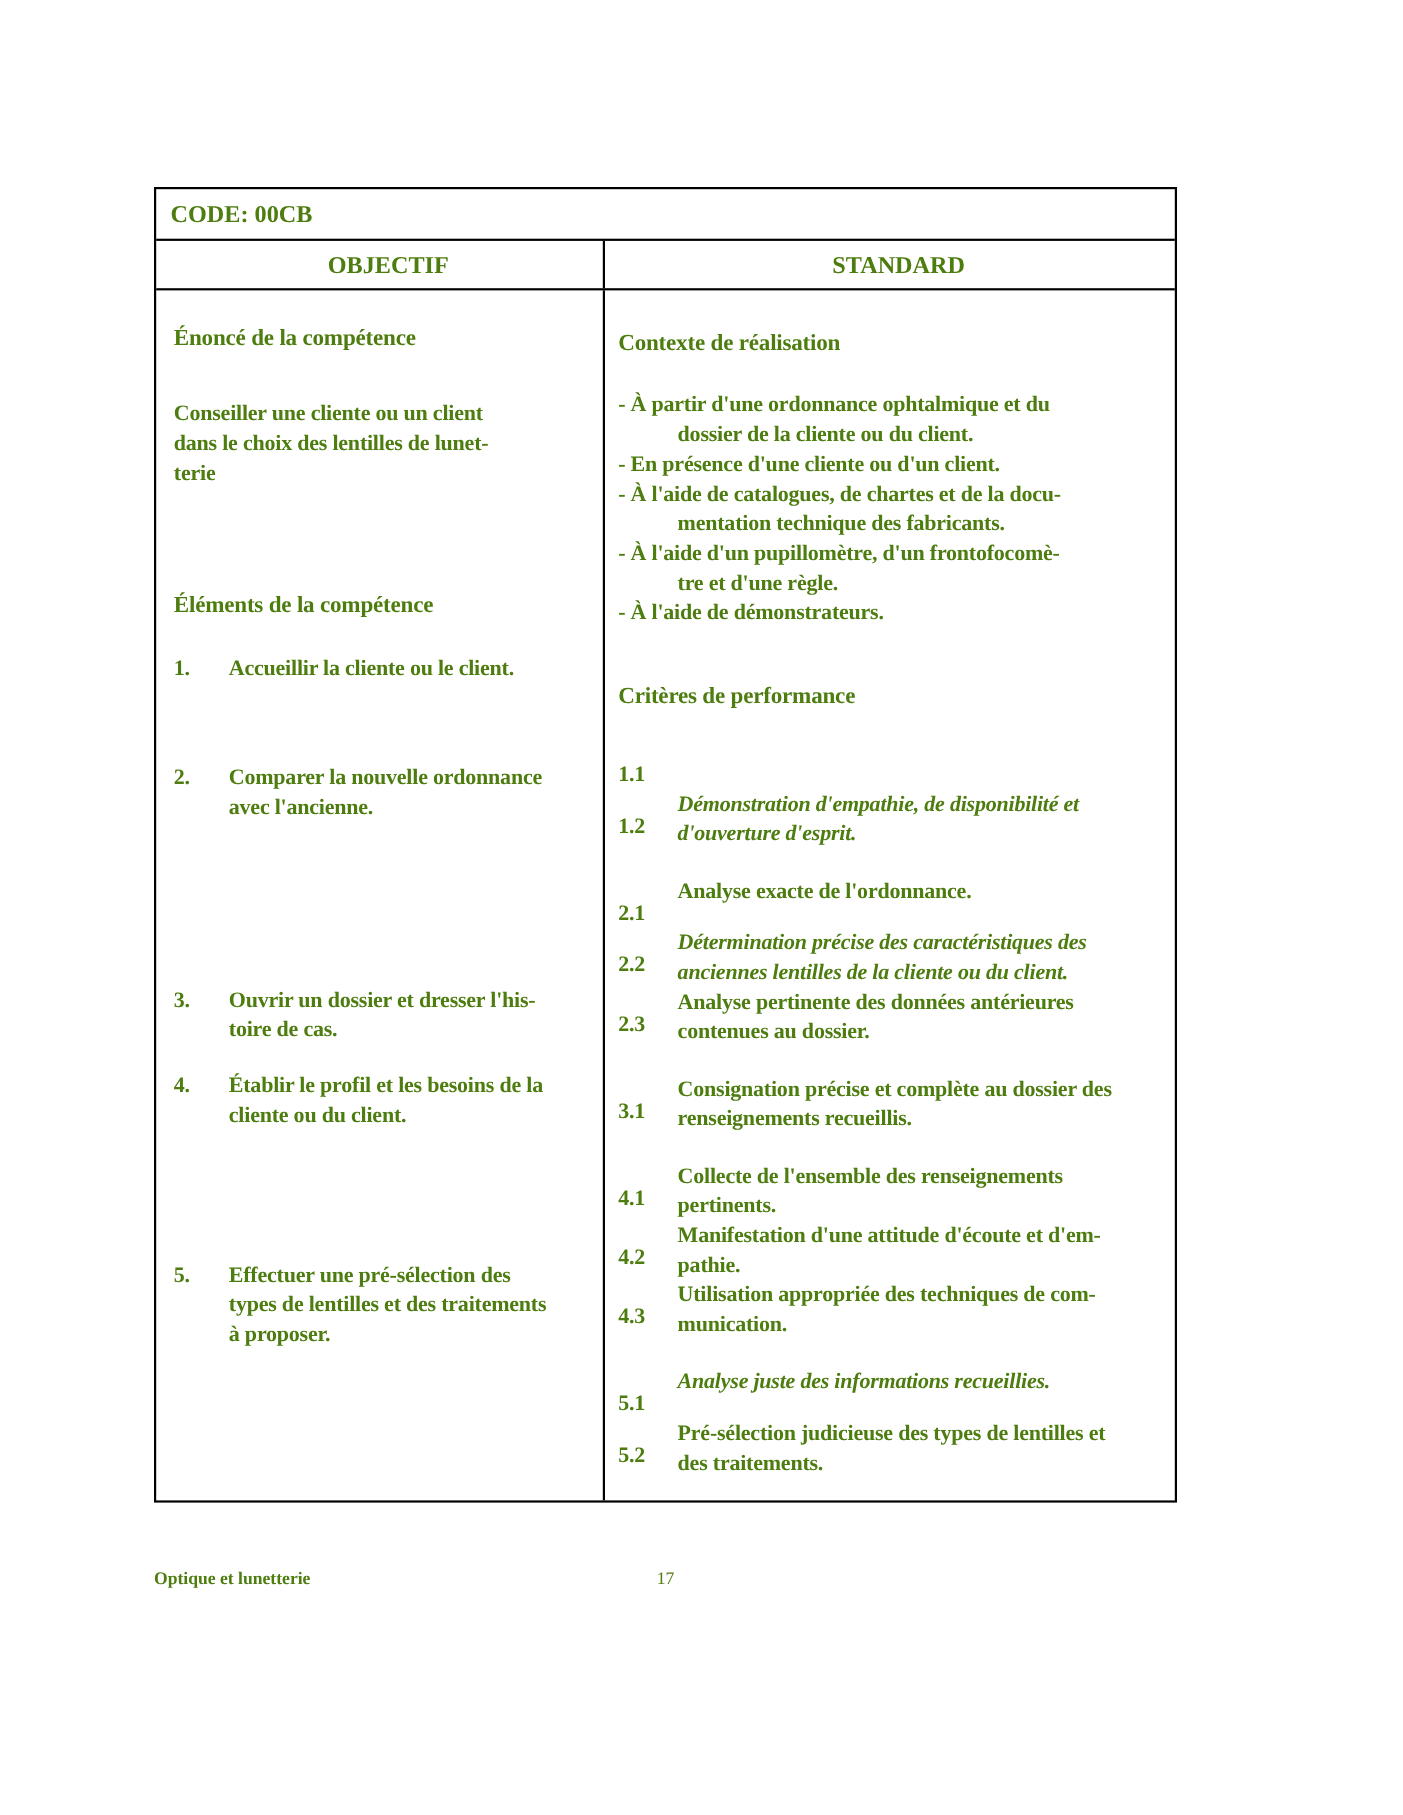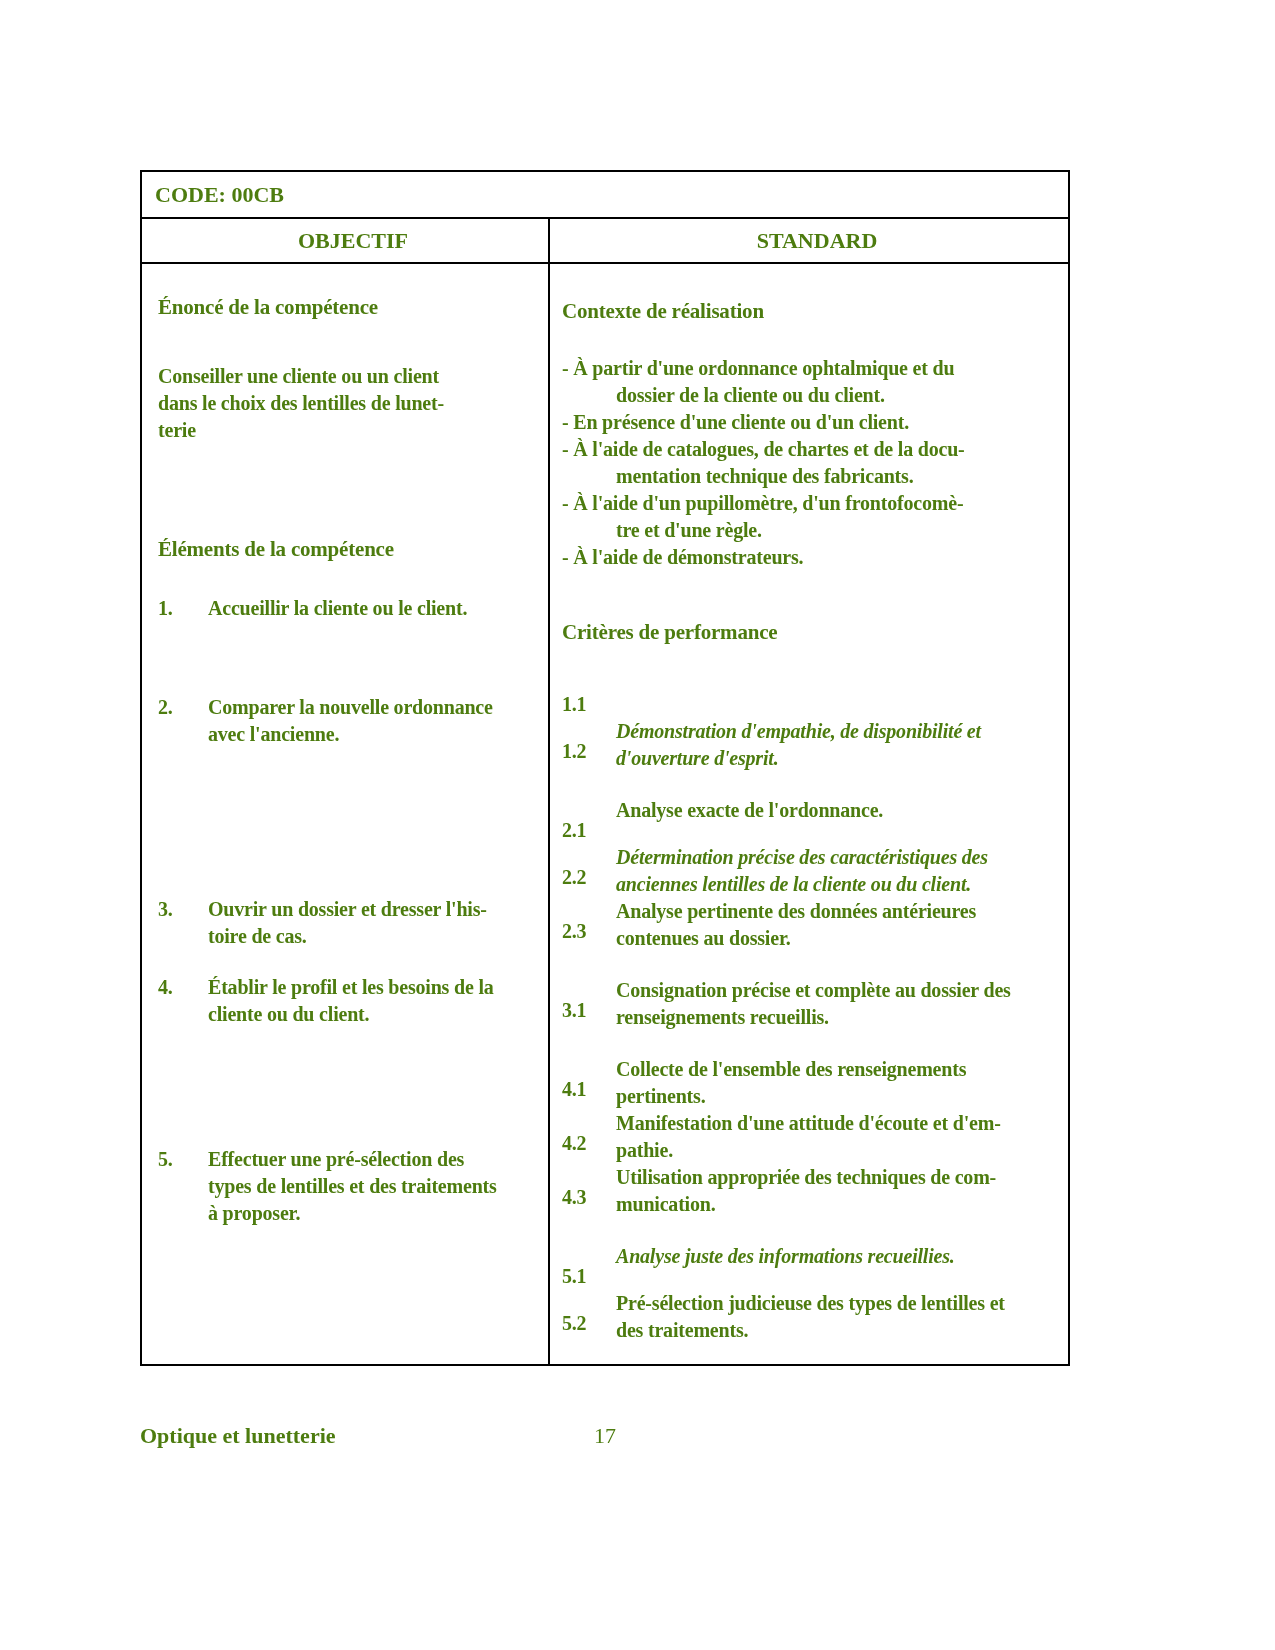--- a/index.html
+++ b/index.html
@@ -80,21 +80,21 @@
   .crit-group { margin-top: 25px; }
   .crit { display: flex; }
   .crit .num { flex: 0 0 54px; margin-top: 20px; }
   .crit .txt { flex: 1; white-space: pre-wrap; }
   .italic { font-style: italic; }
   .footer {
     position: absolute;
     left: 140px;
     top: 1422px;
     width: 930px;
-    font-size: 22px;
+    font-size: 16px;
     line-height: 27px;
   }
   .footer .ftitle { font-weight: bold; }
   .footer .pnum {
     position: absolute;
     left: 50%;
     top: 0;
     transform: translateX(-50%);
     font-weight: normal;
   }

